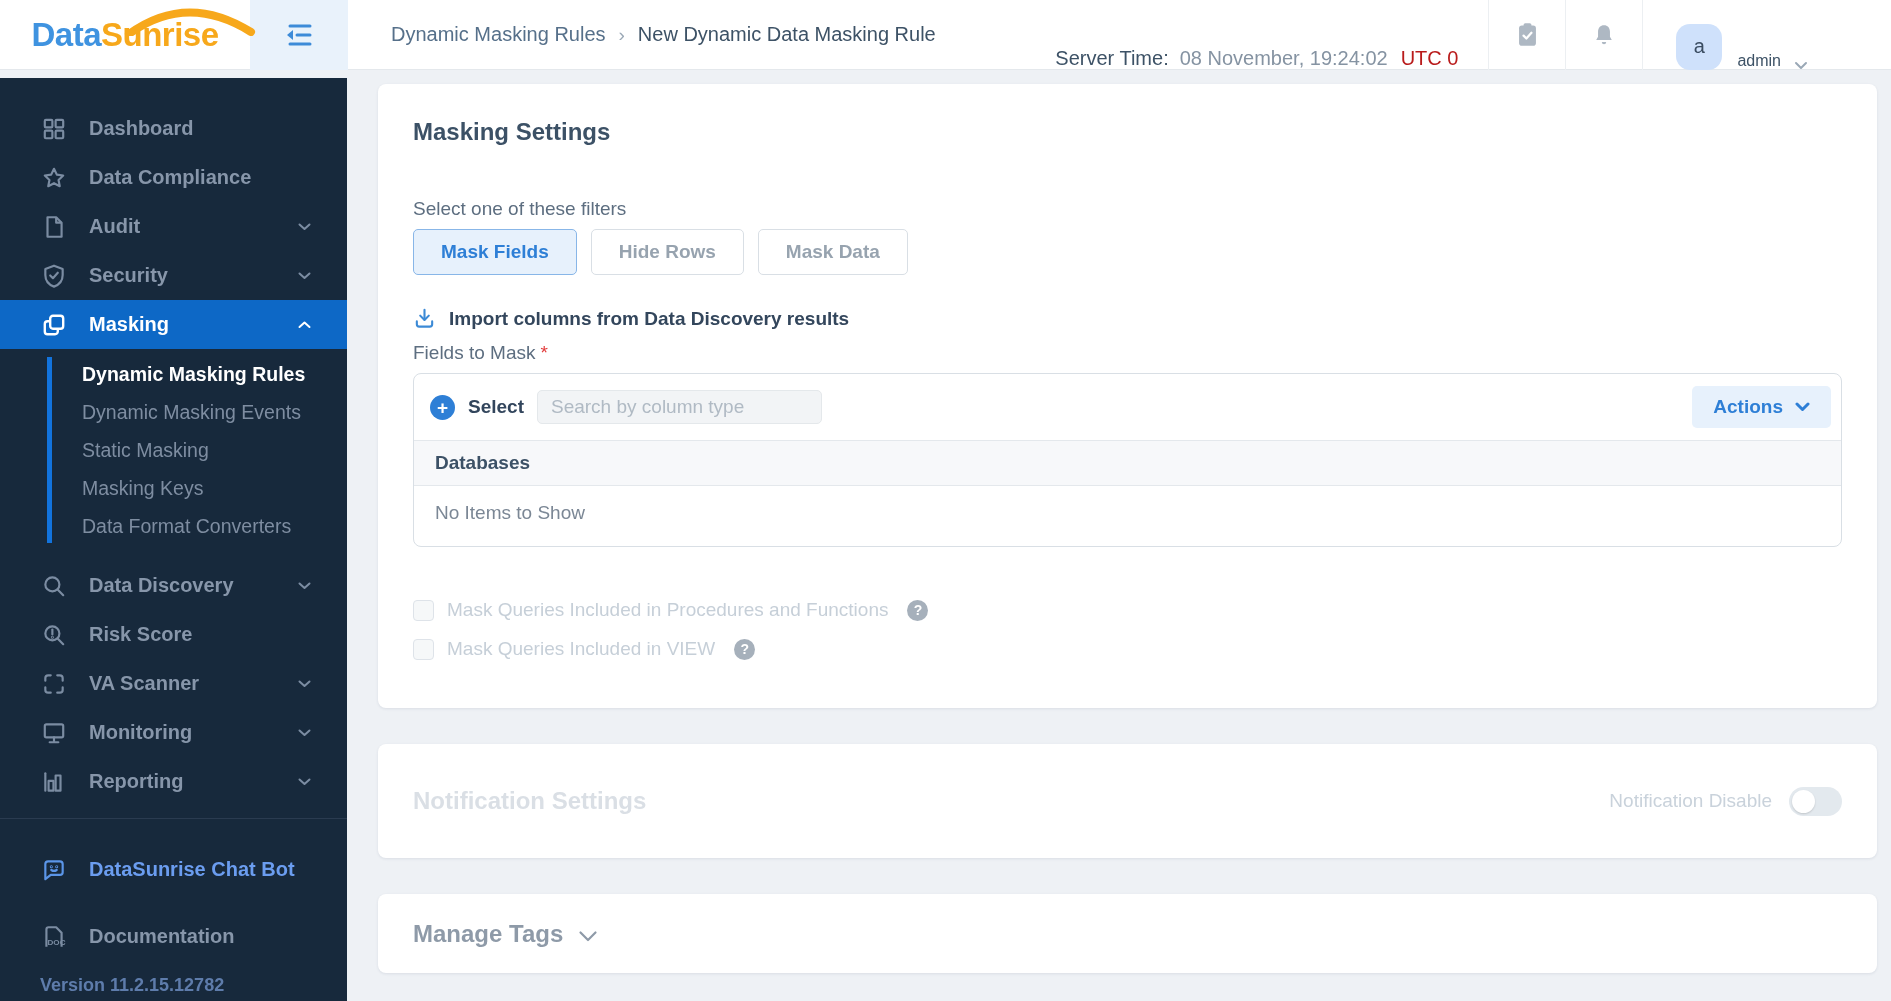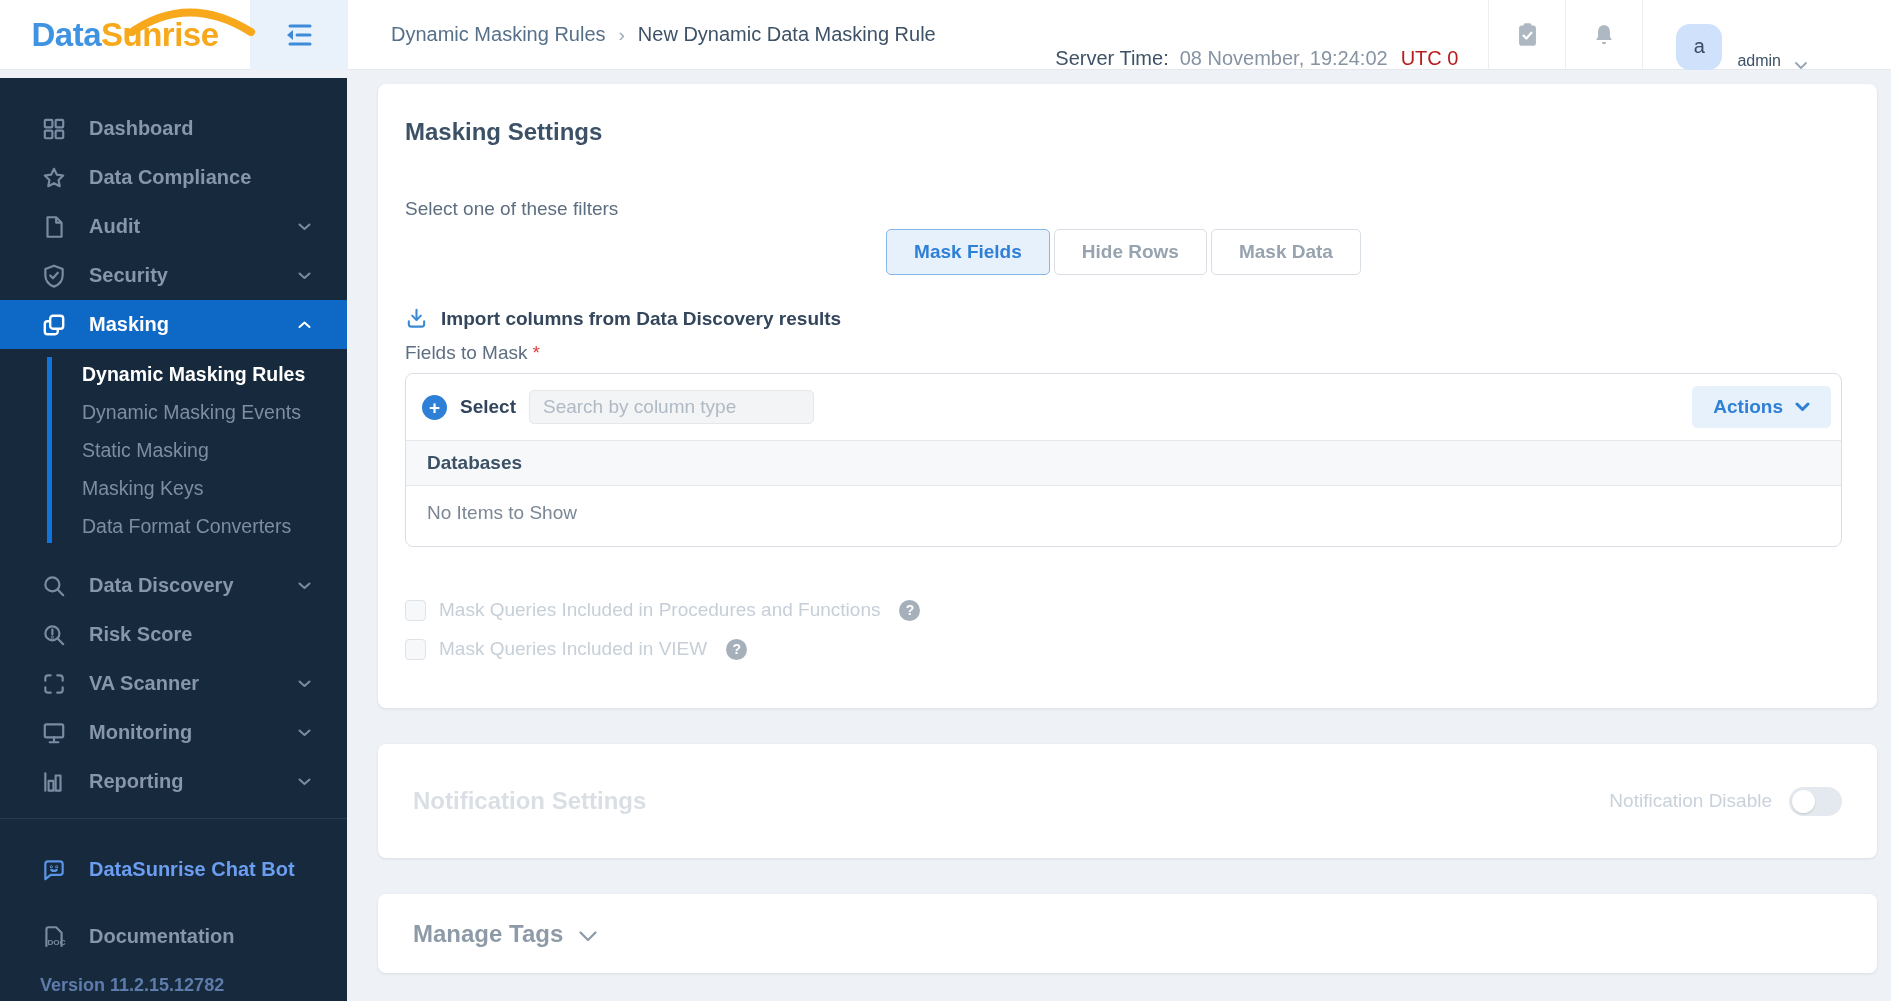--- a/index.html
+++ b/index.html
@@ -56,24 +56,24 @@
   .nav-item.chatbot { margin-top:26px; }
   .nav-item.chatbot .nav-label { color:#6b9df0; font-weight:bold; }
   .nav-item.chatbot .nav-icon svg { stroke:#5b95e8; }
   .nav-item.docs { margin-top:18px; }
   .version { margin:14px 0 0 40px; color:#5e7cab; font-size:18px; font-weight:bold; }
 
   
   .main { position:absolute; left:347px; top:70px; right:0; bottom:0; background:#eef1f5;
           padding:14px 14px 0 31px; overflow:hidden; }
   .card { background:#fff; border-radius:8px; box-shadow:0 1px 3px rgba(40,60,90,0.10); }
-  .card-masking { padding:34px 35px 48px 27px; }
+  .card-masking { padding:34px 35px 48px 35px; }
   .section-title { font-size:24px; font-weight:600; color:#3c5166; }
   .filter-label { margin-top:52px; font-size:19px; color:#5d6e80; }
-  .filter-group { margin-top:9px; display:flex; gap:4px;justify-content:center; }
+  .filter-group { margin-top:9px; display:flex; gap:14px; }
   .filter-btn { height:46px; padding:0 27px; font-size:19px; font-weight:bold; border-radius:5px;
                 border:1px solid #d9dfe5; background:#fff; color:#97a3af; cursor:pointer; }
   .filter-btn.active { background:#e7f1fc; border-color:#88b6e8; color:#2e7fd6; }
   .import-row { margin-top:32px; display:flex; align-items:center; gap:13px; cursor:pointer; }
   .import-text { color:#33465c; font-weight:bold; font-size:19px; }
   .fields-label-row { margin-top:12px; font-size:19px; color:#5d6e80; }
   .required { color:#e23b3b; margin-left:5px; }
   .fields-box { margin-top:9px; border:1px solid #d9dfe5; border-radius:8px; }
   .fields-toolbar { display:flex; align-items:center; padding:12px 10px 12px 16px; }
   .plus-circle { width:25px; height:25px; border-radius:50%; background:#2e7fd6; color:#fff;

